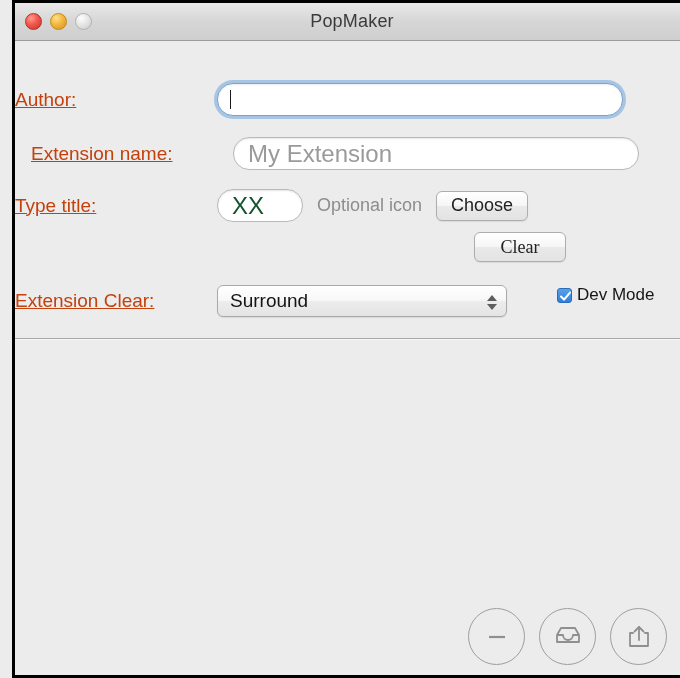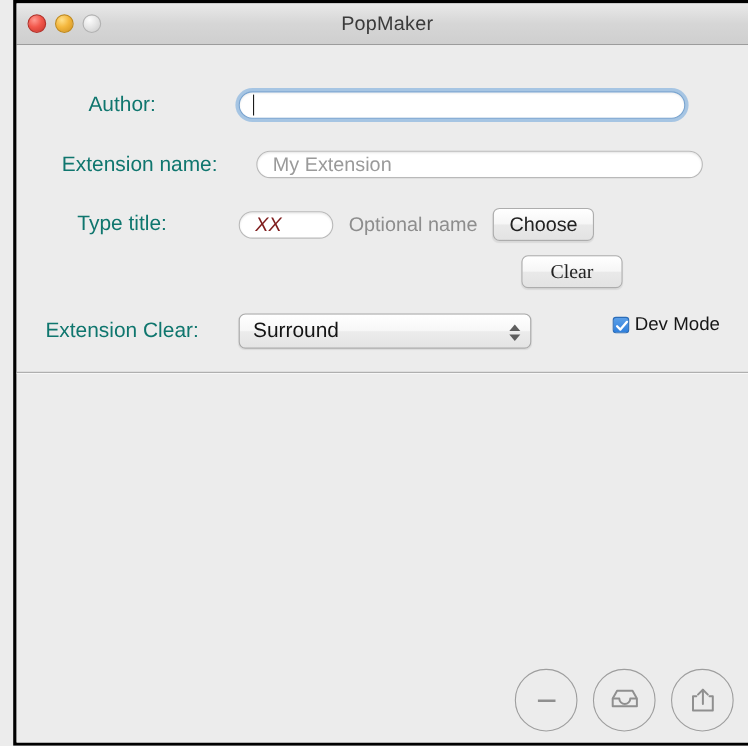--- a/index.html
+++ b/index.html
@@ -76,49 +76,49 @@
     background: #ececec;
   }
 
   .row {
     position: absolute;
     display: flex;
     align-items: center;
   }
   .label {
     font-size: 19px;
-    color: #0f766e;
-    text-align: center;
+    color: #c2410c;
+    text-align: left;
     white-space: nowrap;
+    text-decoration: underline;
   }
   .label-col {
     width: 192px;
     padding-right: 10px;
   }
 
   
   .field {
     box-sizing: border-box;
-    height: 25px;
+    height: 33px;
     border-radius: 16px;
     background: #ffffff;
     border: 1px solid #b9b9b9;
     box-shadow: inset 0 1px 2px rgba(0,0,0,0.10);
     display: flex;
     align-items: center;
     padding: 0 14px;
-    font-size: 18px;
+    font-size: 24px;
     color: #333;
   }
   .field .placeholder {
     color: #9a9a9a;
   }
   .field .value {
-    color: #7f1d1d;
-    font-style: italic;
+    color: #14532d;
   }
 
   
   .field-focus {
     position: relative;
     border: 1px solid #7aa4cf;
     box-shadow: 0 0 0 3px rgba(110,165,220,0.55),
                 inset 0 1px 2px rgba(0,0,0,0.08);
   }
   .caret {
@@ -144,21 +144,21 @@
     display: flex;
     align-items: center;
     justify-content: center;
     cursor: default;
   }
 
   
   .combo {
     box-sizing: border-box;
     position: relative;
-    width: 266px;
+    width: 290px;
     height: 32px;
     border-radius: 6px;
     border: 1px solid #a9a9a9;
     background: linear-gradient(to bottom, #ffffff 0%, #f7f7f7 48%, #ececec 52%, #e4e4e4 100%);
     box-shadow: 0 1px 1px rgba(0,0,0,0.08);
     display: flex;
     align-items: center;
     padding: 0 12px;
     font-size: 19px;
     color: #141414;
@@ -272,21 +272,21 @@
       <div class="field" style="width:406px;">
         <span class="placeholder">My Extension</span>
       </div>
     </div>
 
     <div class="row" style="left:0; top:148px;">
       <div class="label label-col">Type title:</div>
       <div class="field" style="width:86px;">
         <span class="value">XX</span>
       </div>
-      <div class="muted" style="margin-left:14px;">Optional name</div>
+      <div class="muted" style="margin-left:14px;">Optional icon</div>
       <div class="btn" style="margin-left:14px;">Choose</div>
     </div>
 
     <div class="row" style="left:459px; top:191px;font-family:Liberation Serif, serif;">
       <div class="btn">Clear</div>
     </div>
 
     <div class="row" style="left:0; top:244px;">
       <div class="label label-col">Extension Clear:</div>
       <div class="combo">

